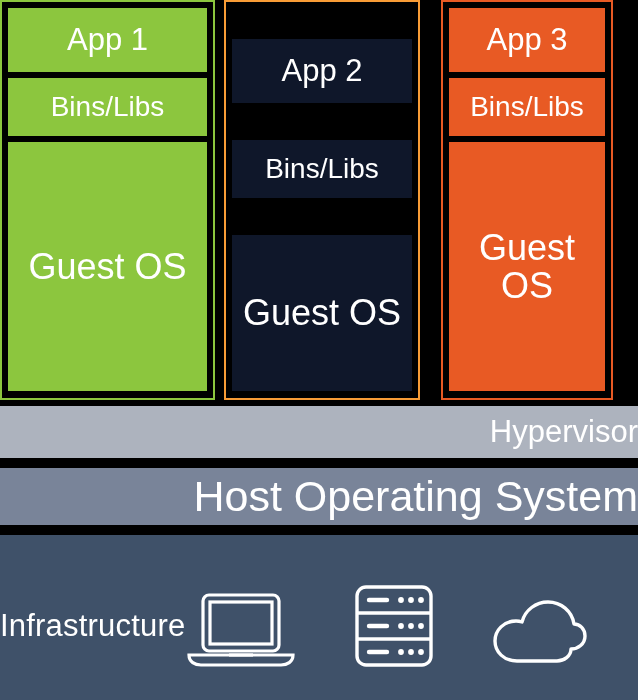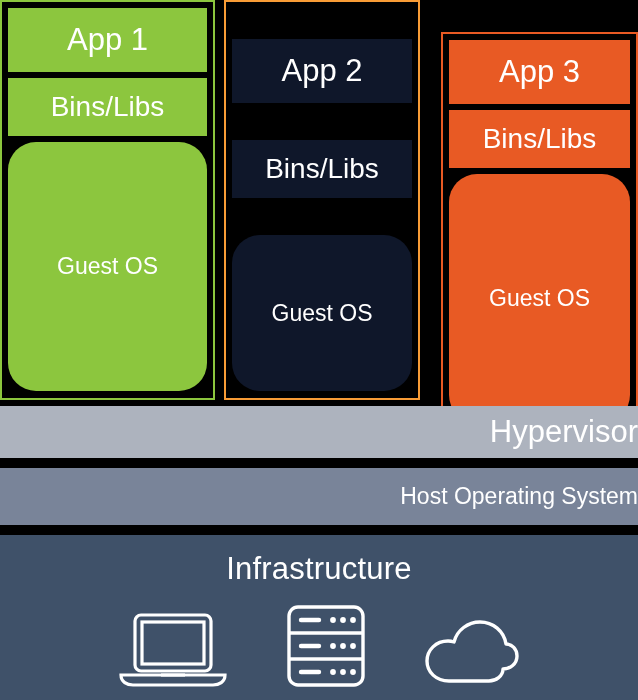--- a/index.html
+++ b/index.html
@@ -23,35 +23,35 @@
     height: 400px;
     box-sizing: border-box;
     border-style: solid;
     border-width: 2px;
     background: #000000;
     display: flex;
     flex-direction: column;
   }
   .vm-col-1 { left: 0px;   width: 215px; border-color: #8CC63E; }
   .vm-col-2 { left: 224px; width: 196px; border-color: #F89C36; }
-  .vm-col-3 { left: 441px; width: 197px; border-color: #E85A24; margin-top: 32px; }
+  .vm-col-3 { left: 441px; width: 172px; border-color: #E85A24; }
 
   .vm-block {
     display: flex;
     align-items: center;
     justify-content: center;
     color: #FFFFFF;
     text-align: center;
     box-sizing: border-box;
     margin: 6px 6px 0 6px;
     line-height: 1.05;
   }
   .vm-block.block-app   { height: 64px; font-size: 31px; }
   .vm-block.block-bins  { height: 58px; font-size: 28px; }
-  .vm-block.block-guest { flex: 1; font-size: 23px; margin-bottom: 7px; border-radius: 28px; }
+  .vm-block.block-guest { flex: 1; font-size: 36px; margin-bottom: 7px; }
 
   .c-green  { background: #8CC63E; }
   .c-orange { background: #0f172a; margin-top: 37px; }
   .c-red    { background: #E85A24; }
 
   
   .layer-band {
     position: absolute;
     left: 0;
     width: 638px;
@@ -64,27 +64,27 @@
   .band-hypervisor {
     top: 406px;
     height: 52px;
     background: #ADB3BE;
     font-size: 31px;
   }
   .band-hostos {
     top: 468px;
     height: 57px;
     background: #798499;
-    font-size: 23px;
+    font-size: 43px;
   }
   .band-infra {
     top: 535px;
     height: 165px;
     background: #3F5169;
-    flex-direction: column;
+    flex-direction: row;
     justify-content: flex-start;
   }
   .infra-title {
     font-size: 31px;
     color: #FFFFFF;
     margin-top: 16px;
     letter-spacing: 0.2px;
   }
   .infra-icons {
     display: flex;

